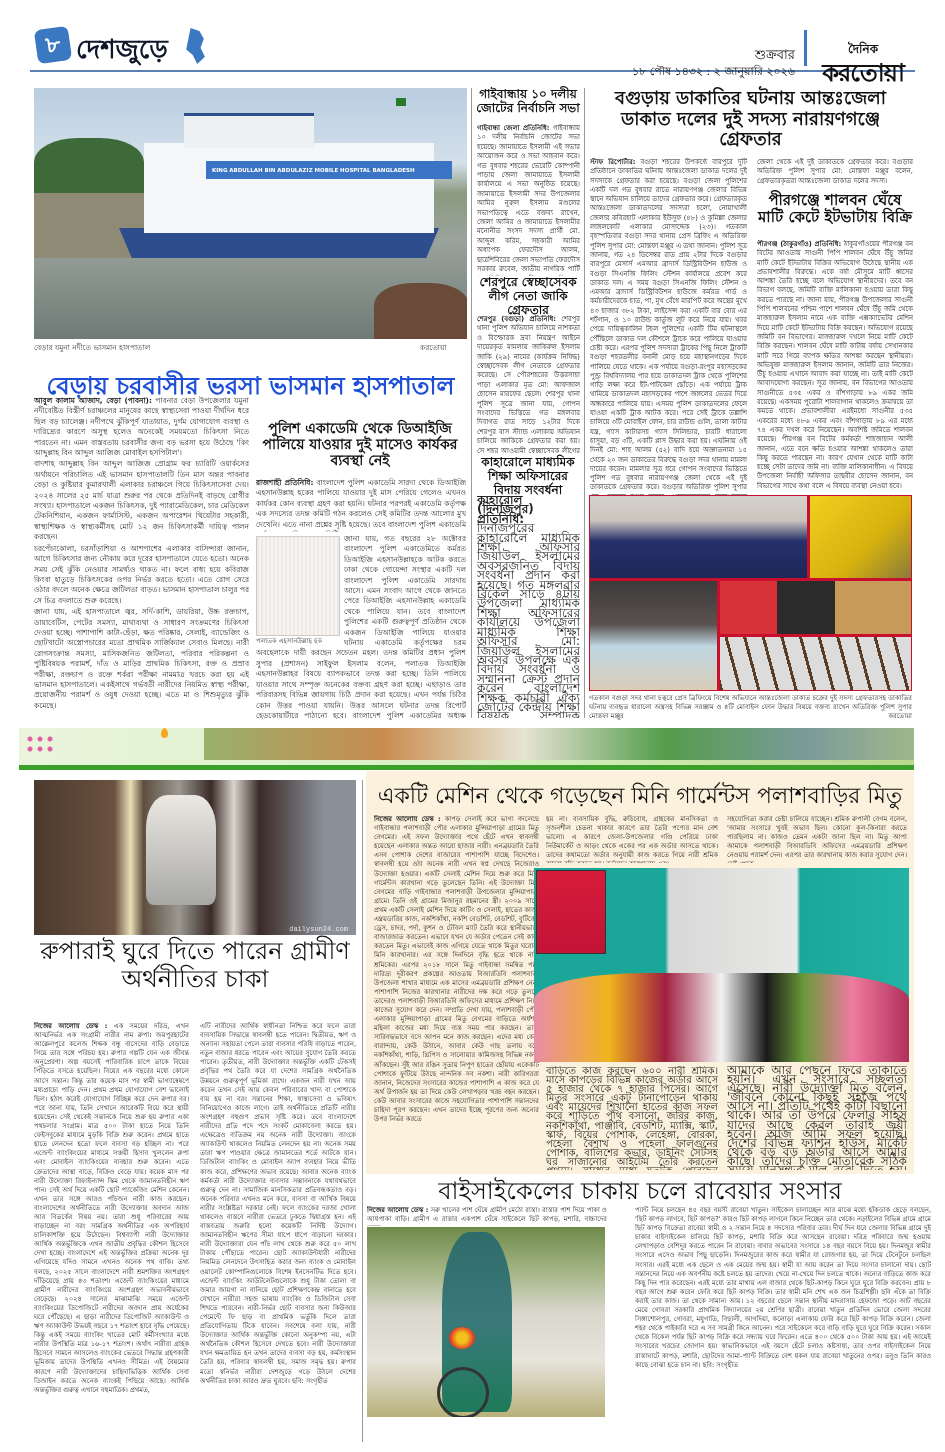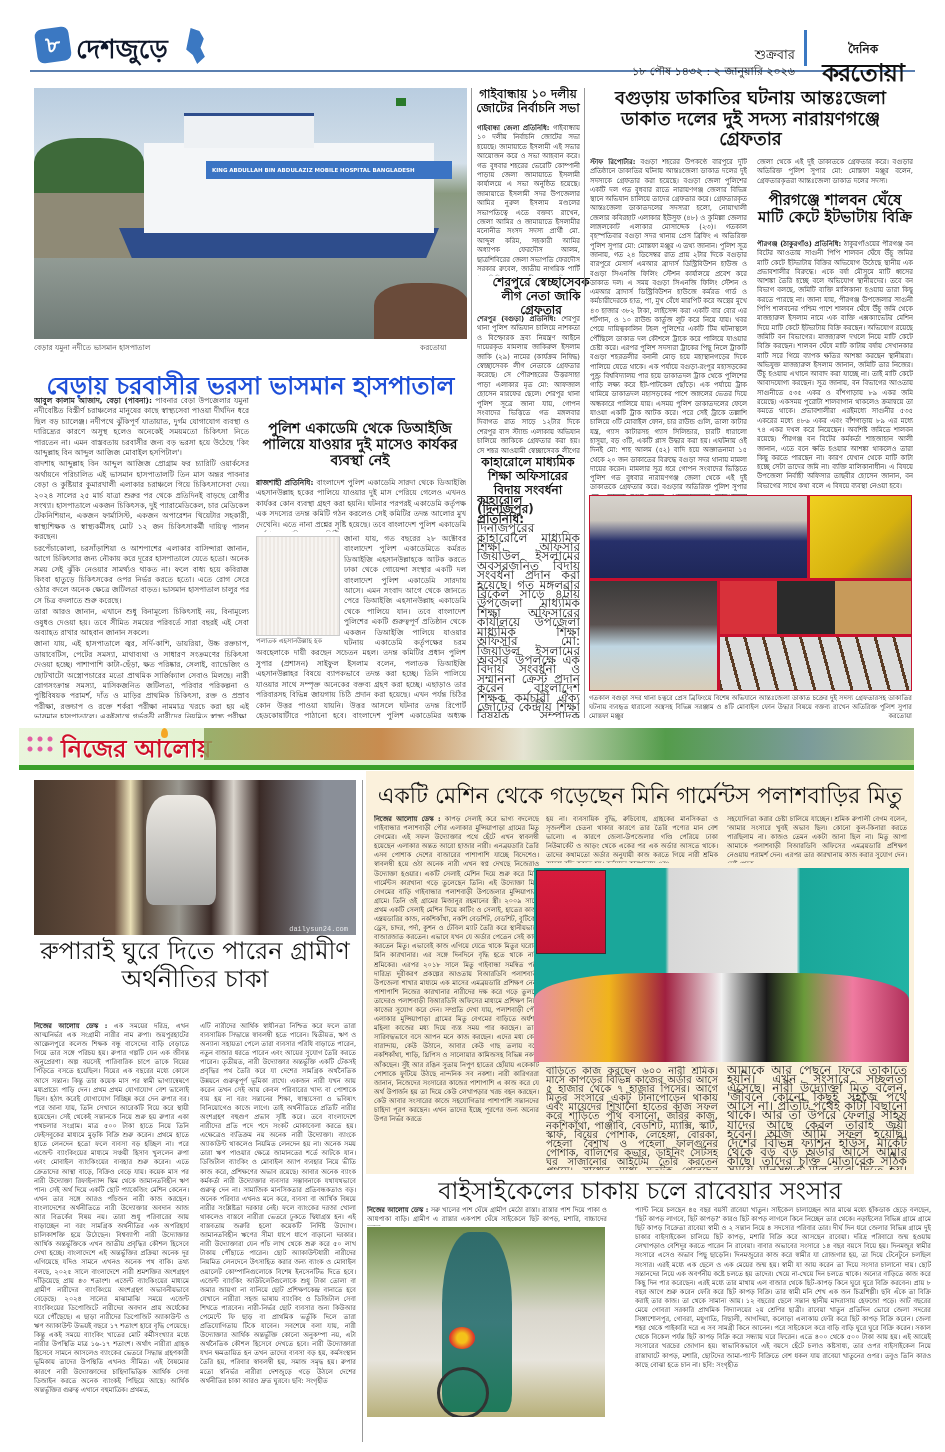--- a/index.html
+++ b/index.html
@@ -55,21 +55,20 @@
 </div>
 <div class="abs cap" style="left:34px;top:342px;">বেড়ার যমুনা নদীতে ভাসমান হাসপাতাল</div>
 <div class="abs cap" style="left:420px;top:342px;">করতোয়া</div>
 
 <div class="abs hl" style="left:34px;top:372px;width:433px;font-size:24px;color:#1d4ed8;">বেড়ায় চরবাসীর ভরসা ভাসমান হাসপাতাল</div>
 
 <div class="abs col" style="left:34px;top:396px;width:215px;height:322px;">
   <p><span class="byline">আবুল কালাম আজাদ, বেড়া (পাবনা):</span> <span>পাবনার বেড়া উপজেলার যমুনা নদীবেষ্টিত বিস্তীর্ণ চরাঞ্চলের মানুষের কাছে স্বাস্থ্যসেবা পাওয়া দীর্ঘদিন ধরে ছিল বড় চ্যালেঞ্জ। নদীপথে ঝুঁকিপূর্ণ যাতায়াত, দুর্গম যোগাযোগ ব্যবস্থা ও দারিদ্র্যের কারণে অসুস্থ হলেও অনেকেই সময়মতো চিকিৎসা নিতে পারতেন না। এমন বাস্তবতায় চরবাসীর জন্য বড় ভরসা হয়ে উঠেছে 'কিং আব্দুল্লাহ বিন আব্দুল আজিজ মোবাইল হসপিটাল'।</span></p>
   <p>বাদশাহ আব্দুল্লাহ বিন আব্দুল আজিজ প্রোগ্রাম ফর চ্যারিটি ওয়ার্কসের অর্থায়নে পরিচালিত এই ভাসমান হাসপাতালটি তিন মাস অন্তর পাবনার বেড়া ও কুষ্টিয়ার কুমারখালী এলাকার চরাঞ্চলে গিয়ে চিকিৎসাসেবা দেয়। ২০২৪ সালের ২৫ মার্চ যাত্রা শুরুর পর থেকে প্রতিদিনই বাড়ছে রোগীর সংখ্যা। হাসপাতালে একজন চিকিৎসক, দুই প্যারামেডিকেল, চার মেডিকেল টেকনিশিয়ান, একজন ফার্মাসিস্ট, একজন অপারেশন থিয়েটার সহকারী, স্বাস্থ্যশিক্ষক ও স্বাস্থ্যকর্মীসহ মোট ১২ জন চিকিৎসাকর্মী দায়িত্ব পালন করছেন।</p>
   <p>চরপেঁচাকোলা, চরসাঁড়াশিয়া ও আশপাশের এলাকার বাসিন্দারা জানান, আগে চিকিৎসার জন্য নৌকায় করে দূরের হাসপাতালে যেতে হতো। অনেক সময় সেই ঝুঁকি নেওয়ার সামর্থ্যও থাকত না। ফলে বাধ্য হয়ে কবিরাজ কিংবা হাতুড়ে চিকিৎসকের ওপর নির্ভর করতে হতো। এতে রোগ সেরে ওঠার বদলে অনেক ক্ষেত্রে জটিলতা বাড়ত। ভাসমান হাসপাতাল চালুর পর সে চিত্র বদলাতে শুরু করেছে।</p>
-  <p>তারা আরও জানান, এখানে শুধু বিনামূল্যে চিকিৎসাই নয়, বিনামূল্যে ওষুধও দেওয়া হয়। তবে সীমিত সময়ের পরিবর্তে সারা বছরই এই সেবা অব্যাহত রাখার আহবান জানান সকলে।</p>
   <p>জানা যায়, এই হাসপাতালে জ্বর, সর্দি-কাশি, ডায়রিয়া, উচ্চ রক্তচাপ, ডায়াবেটিস, পেটের সমস্যা, মাথাব্যথা ও সাধারণ সংক্রমণের চিকিৎসা দেওয়া হচ্ছে। পাশাপাশি কাটা-ছেঁড়া, ক্ষত পরিষ্কার, সেলাই, ব্যান্ডেজিং ও ছোটখাটো অস্ত্রোপচারের মতো প্রাথমিক সার্জিক্যাল সেবাও মিলছে। নারী রোগসংক্রান্ত সমস্যা, মাসিকজনিত জটিলতা, পরিবার পরিকল্পনা ও পুষ্টিবিষয়ক পরামর্শ, দাঁত ও মাড়ির প্রাথমিক চিকিৎসা, রক্ত ও প্রস্রাব পরীক্ষা, রক্তচাপ ও রক্তে শর্করা পরীক্ষা নামমাত্র খরচে করা হয় এই ভাসমান হাসপাতালে। একইসাথে গর্ভবতী নারীদের নিয়মিত স্বাস্থ্য পরীক্ষা, প্রয়োজনীয় পরামর্শ ও ওষুধ দেওয়া হচ্ছে। এতে মা ও শিশুমৃত্যুর ঝুঁকি কমেছে।</p>
 
 </div>
 
 <div class="abs hl" style="left:255px;top:420px;width:210px;font-size:14px;">পুলিশ একাডেমি থেকে ডিআইজি পালিয়ে যাওয়ার দুই মাসেও কার্যকর ব্যবস্থা নেই</div>
 <div class="abs col" style="left:256px;top:478px;width:210px;height:54px;">
   <span class="byline">রাজশাহী প্রতিনিধি:</span> <span>বাংলাদেশ পুলিশ একাডেমি সারদা থেকে ডিআইজি এহসানউল্লাহ হকের পালিয়ে যাওয়ার দুই মাস পেরিয়ে গেলেও এখনও কার্যকর কোন ব্যবস্থা গ্রহণ করা হয়নি। ঘটনার পরপরই একাডেমি কর্তৃপক্ষ এক সদস্যের তদন্ত কমিটি গঠন করলেও সেই কমিটির তদন্ত আলোর মুখ দেখেনি। এতে নানা প্রশ্নের সৃষ্টি হয়েছে। তবে বাংলাদেশ পুলিশ একাডেমি কর্তৃপক্ষের দাবি, তদন্ত কমিটির কাজ চলছে।</span>
 </div>
 <div class="abs photo" style="left:256px;top:536px;width:82px;height:98px;background:repeating-linear-gradient(90deg,#eee9e4 0 2px,#f7f4f1 2px 4px);border:1px solid #ccc;"></div>
 <div class="abs cap" style="left:256px;top:636px;font-size:6.5px;">পলাতক এহসানউল্লাহ হক</div>
@@ -77,21 +76,21 @@
   <div style="float:left;width:88px;height:112px;"></div>
   <span>জানা যায়, গত বছরের ২৮ অক্টোবর বাংলাদেশ পুলিশ একাডেমিতে কর্মরত ডিআইজি এহসানউল্লাহকে আটক করতে ঢাকা থেকে গোয়েন্দা সংস্থার একটি দল বাংলাদেশ পুলিশ একাডেমি সারদায় আসে। এমন সংবাদ আগে থেকে জানতে পেরে ডিআইজি এহসানউল্লাহ একাডেমি থেকে পালিয়ে যান। তবে বাংলাদেশ পুলিশের একটি গুরুত্বপূর্ণ প্রতিষ্ঠান থেকে একজন ডিআইজি পালিয়ে যাওয়ার ঘটনায় একাডেমি কর্তৃপক্ষের চরম অবহেলাকে দায়ী করছেন সচেতন মহল। তদন্ত কমিটির প্রধান পুলিশ সুপার (প্রশাসন) সাইফুল ইসলাম বলেন, পলাতক ডিআইজি এহসানউল্লাহর বিষয়ে ব্যাপকভাবে তদন্ত করা হচ্ছে। তিনি পালিয়ে যাওয়ার সাথে সম্পৃক্ত অনেকের বক্তব্য গ্রহণ করা হচ্ছে। এছাড়াও তার পরিবারসহ বিভিন্ন জায়গায় চিঠি প্রদান করা হয়েছে। এখন পর্যন্ত চিঠির কোন উত্তর পাওয়া যায়নি। উত্তর আসলে ঘটনার তদন্ত রিপোর্ট হেডকোয়ার্টারে পাঠানো হবে। বাংলাদেশ পুলিশ একাডেমির অধ্যক্ষ তৌফিক মাহবুব চৌধুরী বলেন, ঘটনার পরপরই পুলিশ সুপার সাইফুল ইসলামকে প্রধান করে একটি তদন্ত কমিটি গঠন করা হয়েছে। দ্রুত সময়ের মধ্যে তদন্ত শেষে প্রতিবেদন পাঠানো হবে। তবে এখন পর্যন্ত পলাতক ডিআইজির কোন সন্ধান পাওয়া যায়নি। তার বেতনসহ সব কিছুই বন্ধ রয়েছে।</span>
 </div>
 
 <div class="abs vrule" style="left:471px;top:88px;height:630px;"></div>
 
 <div class="abs hl" style="left:476px;top:88px;width:104px;font-size:12px;">গাইবান্ধায় ১০ দলীয় জোটের নির্বাচনি সভা</div>
 <div class="abs col" style="left:477px;top:124px;width:103px;height:152px;font-size:6.8px;line-height:9.4px;">
   <span class="byline">গাইবান্ধা জেলা প্রতিনিধি:</span> <span>গাইবান্ধায় ১০ দলীয় নির্বাচনি জোটের সভা হয়েছে। জামায়াতে ইসলামী এই সভার আয়োজন করে ও সভা আহবান করে। গত বুধবার শহরের ভেরেটি কোম্পানী পাড়ায় জেলা জামায়াতে ইসলামী কার্যালয়ে এ সভা অনুষ্ঠিত হয়েছে। জামায়াতে ইসলামী সদর উপজেলার আমির নুরুল ইসলাম মণ্ডলের সভাপতিত্বে এতে বক্তব্য রাখেন, জেলা আমির ও জামায়াতে ইসলামীর মনোনীত সংসদ সদস্য প্রার্থী মো. আব্দুল করিম, সহকারী আমির অধ্যাপক ফেরদৌস আলম, ছাত্রশিবিরের জেলা সভাপতি ফেরদৌস সরকার রুবেল, জাতীয় নাগরিক পার্টি (এনসিপি) এর কেন্দ্রীয় সদস্য জিয়াদুর রহমান দিবস, খেলাফত মজলিসের জেলা সভাপতি সুলতান মাহমুদ, খেলাফত মজলিসের সভাপতি মুফতি ইউসুফ কাসেমী, ইসলামী আন্দোলনের উপজেলা সাধারণ সম্পাদক শেখ হেলাল। বক্তারা তাদের বক্তব্যে দলমান নির্বাচন, গণতন্ত্র পুনরুদ্ধার, অবাধ ও সুষ্ঠু নির্বাচন করে সকল গণতান্ত্রিক শক্তিকে ঐক্যবদ্ধ হওয়ার আহ্বান জানান এবং জোটের প্রার্থীকে বিজয়ী করতে ঐক্যবদ্ধ প্রচেষ্টার বিকল্প নেই বলে জানান।</span>
 </div>
-<div class="abs hl" style="left:476px;top:276px;width:104px;font-size:12px;margin-left:13px;">শেরপুরে স্বেচ্ছাসেবক লীগ নেতা জাকি গ্রেফতার</div>
+<div class="abs hl" style="left:476px;top:276px;width:104px;font-size:12px;">শেরপুরে স্বেচ্ছাসেবক লীগ নেতা জাকি গ্রেফতার</div>
 <div class="abs col" style="left:477px;top:315px;width:103px;height:138px;font-size:6.8px;line-height:9.4px;">
   <span class="byline">শেরপুর (বগুড়া) প্রতিনিধি:</span> <span>শেরপুর থানা পুলিশ অভিযান চালিয়ে নাশকতা ও বিস্ফোরক দ্রব্য নিয়ন্ত্রণ আইনে দায়েরকৃত মামলায় জাকিরুল ইসলাম জাকি (২৯) নামের (কার্যক্রম নিষিদ্ধ) স্বেচ্ছাসেবক লীগ নেতাকে গ্রেফতার করেছে। সে পৌরশহরের উত্তরসাহা পাড়া এলাকার মৃত মো: আফজাল হোসেন মারফের ছেলে। শেরপুর থানা পুলিশ সূত্রে জানা যায়, গোপন সংবাদের ভিত্তিতে গত মঙ্গলবার দিবাগত রাত সাড়ে ১২টার দিকে শেরপুর বাস স্ট্যান্ড এলাকায় অভিযান চালিয়ে জাকিকে গ্রেফতার করা হয়। সে শহর আওয়ামী স্বেচ্ছাসেবক লীগের সাবেক সাংগঠনিক সম্পাদক। শেরপুর থানা অফিসার ইনচার্জ ইব্রাহিম আলী বলেন, জাকিরুল ইসলাম জাকিকে আদালতের কাছে সোপর্দ করা হয়েছে।</span>
 </div>
 <div class="abs hl" style="left:476px;top:456px;width:104px;font-size:12px;">কাহারোলে মাধ্যমিক শিক্ষা অফিসারের বিদায় সংবর্ধনা</div>
 <div class="abs col" style="left:477px;top:496px;width:103px;height:222px;font-size:12px;line-height:9.4px;">
   <span class="byline">কাহারোল (দিনাজপুর) প্রতিনিধি:</span> <span>দিনাজপুরের কাহারোলে মাধ্যমিক শিক্ষা অফিসার জিয়াউল ইসলামের অবসরজনিত বিদায় সংবর্ধনা প্রদান করা হয়েছে। গত মঙ্গলবার বিকেল সাড়ে ৪টায় উপজেলা মাধ্যমিক শিক্ষা অফিসারের কার্যালয়ে উপজেলা মাধ্যমিক শিক্ষা অফিসার মো: জিয়াউল ইসলামের অবসর উপলক্ষে এক বিদায় সংবর্ধনা ও সম্মাননা ক্রেস্ট প্রদান করেন বাংলাদেশ শিক্ষক কর্মচারী ঐক্য জোটের কেন্দ্রীয় শিক্ষা বিষয়ক সম্পাদক (স্কুল) ও অত্র উপজেলার মির্জাপুর উচ্চ বিদ্যালয়ের প্রধান শিক্ষক মো: মোকসেদ হোসেন। এসময় অত্র বিদ্যালয়ে সহকারী শিক্ষক ও উপজেলা মাধ্যমিক শিক্ষা অফিসের অন্যান্য কর্মকর্তা-কর্মচারীরা উপস্থিত ছিলেন।</span>
 </div>
 
 <div class="abs vrule" style="left:584px;top:88px;height:630px;"></div>
 
@@ -114,21 +113,20 @@
   <div class="abs" style="left:1px;top:86px;width:127px;height:109px;background:linear-gradient(#3b3a3a 0%,#5a5250 40%,#bfd6e2 60%,#d9cdb8 100%);"></div>
   <div class="abs" style="left:131px;top:86px;width:191px;height:53px;background:linear-gradient(90deg,#d8313a 0 30%,#2b2b2b 30% 60%,#c79a5a 60% 100%);"></div>
   <div class="abs" style="left:131px;top:142px;width:191px;height:53px;background:repeating-linear-gradient(75deg,#5a3b24 0 3px,#dcdcdc 3px 18px);"></div>
 </div>
 <div class="abs col" style="left:589px;top:694px;width:323px;height:28px;font-size:6.6px;line-height:9px;">
   <span>গতকাল বগুড়া সদর থানা চত্বরে প্রেস ব্রিফিংয়ে বিশেষ অভিযানে আন্তঃজেলা ডাকাত চক্রের দুই সদস্য গ্রেফতারসহ ডাকাতির ঘটনায় ব্যবহৃত ধারালো অস্ত্রসহ বিভিন্ন সরঞ্জাম ও ৪টি মোবাইল ফোন উদ্ধার বিষয়ে বক্তব্য রাখেন অতিরিক্ত পুলিশ সুপার মোস্তফা মঞ্জুর</span>
   <span style="float:right;">করতোয়া</span>
 </div>
 
 <div class="abs" style="left:19px;top:728px;width:895px;height:37px;background:linear-gradient(90deg,#eaf5dc 0%,#d8efc2 55%,#b9d88e 100%);border-bottom:5px solid #3aa02a;">
-  <div class="abs" style="left:42px;top:2px;font-family:'DejaVu Serif',serif;font-size:24px;font-weight:bold;color:#d0102a;text-shadow:1px 1px 0 #fff;">নিজের আলোয়</div>
   <div class="abs" style="left:142px;top:0px;width:7px;height:10px;background:#f5a623;border-radius:50% 50% 50% 50%/60% 60% 40% 40%;"></div>
   <div class="abs" style="left:6px;top:6px;width:30px;height:20px;background:radial-gradient(circle,#e35fa3 2px,transparent 3px) 0 0/10px 10px;"></div>
   <div class="abs" style="left:185px;top:0;width:710px;height:32px;background:linear-gradient(90deg,#8ca45a,#c57a3a 25%,#e8e2d6 45%,#3f8f3a 65%,#6f8f9a 85%,#9bb18a);opacity:.85;"></div>
 </div>
 
 <div class="abs photo" style="left:34px;top:780px;width:322px;height:155px;background:linear-gradient(90deg,#4a3a2e 0%,#6b5140 25%,#e9dfb6 30%,#5e4e40 34%,#9a9890 45%,#3a2a26 55%,#d9d4cc 62%,#3a2a26 70%,#8a8f98 90%);font-family:Liberation Mono, monospace;">
   <div class="abs" style="left:112px;top:15px;width:70px;height:110px;background:linear-gradient(#ece9e3,#a7a7a5);border-radius:30% 30% 10% 10%;"></div>
   <div class="abs" style="right:8px;bottom:2px;color:#fff;font-size:7px;opacity:.8;">dailysun24.com</div>
 </div>
 <div class="abs hl" style="left:34px;top:938px;width:322px;font-size:24px;font-weight:normal;">রুপারাই ঘুরে দিতে পারেন গ্রামীণ অর্থনীতির চাকা</div>

